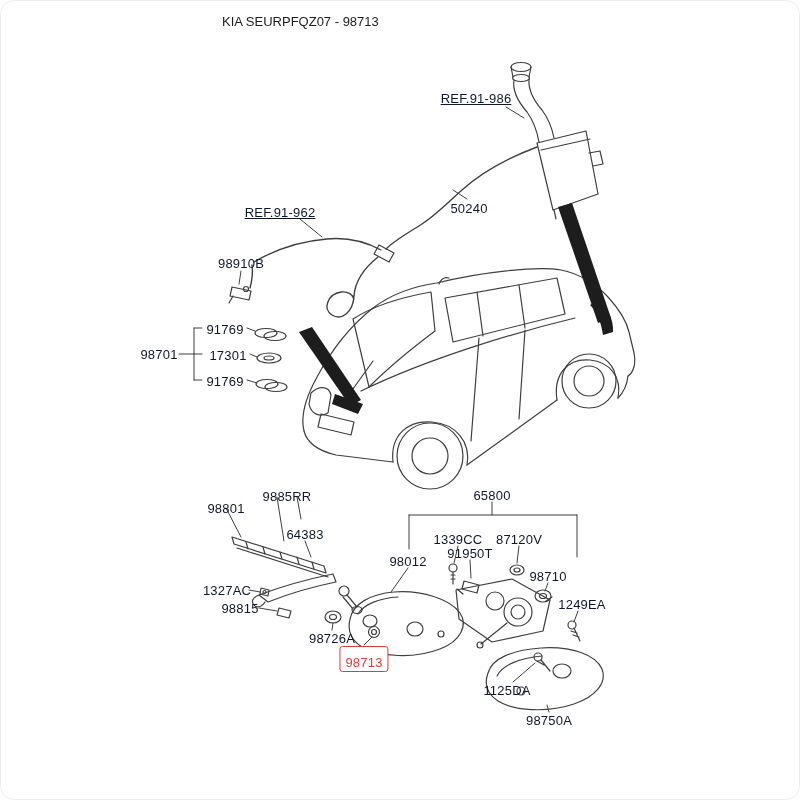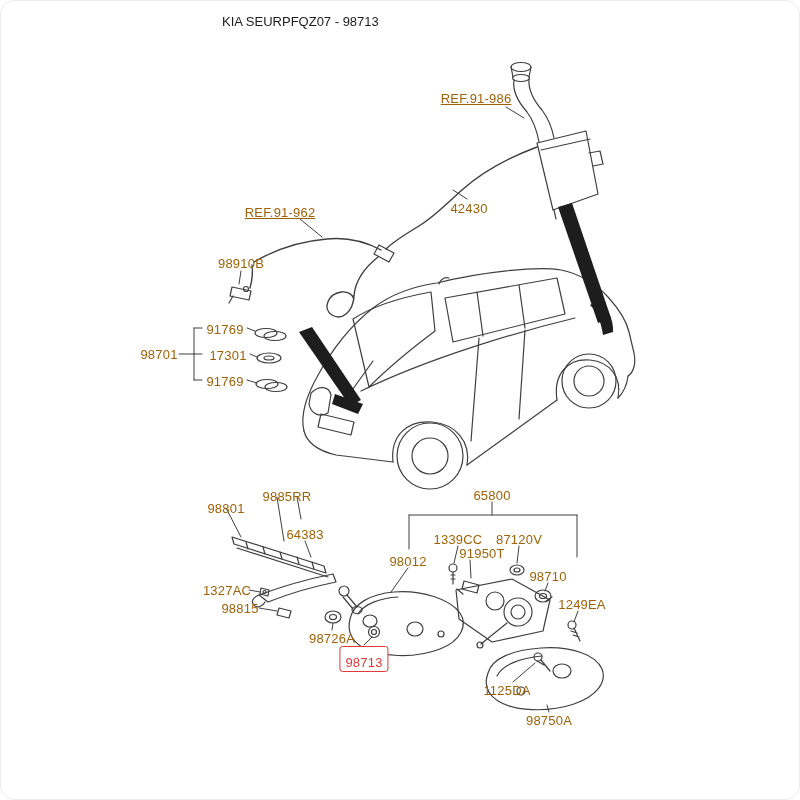--- a/index.html
+++ b/index.html
@@ -8,21 +8,21 @@
     font-family:"Liberation Sans", sans-serif;
     border:1px solid #ededed; border-radius:14px; overflow:hidden; box-sizing:border-box;
   }
   .stage > svg { position:absolute; left:0; top:0; }
   .title {
     position:absolute; left:221px; top:13px;
     font-size:13px; color:#1c1c1c; white-space:nowrap;
   }
   .lbl {
     position:absolute; transform:translateX(-50%);
-    font-size:13px; color:#a16207; white-space:nowrap; letter-spacing:.2px;
+    font-size:13px; color:#0f172a; white-space:nowrap; letter-spacing:.2px;
     cursor:default;
   }
   .lbl.ref { text-decoration:underline; }
   .lbl.hl {
     color:#e03a3a; border:1.6px solid #e03a3a; border-radius:3px;
     padding:8px 5px 1px 5px; background:#ffffff;
   }
 </style>
 </head>
 <body>
@@ -197,34 +197,34 @@
         <ellipse cx="561" cy="670" rx="9" ry="7"></ellipse>
         <circle cx="520" cy="690" r="4"></circle>
       </g>
 
     </g>
   </svg>
 
   <div class="title">KIA SEURPFQZ07 - 98713</div>
 
   <div class="lbl ref" style="left:475px;top:90px">REF.91-986</div>
-  <div class="lbl" style="left:468px;top:200px">42430</div>
+  <div class="lbl" style="left:468px;top:200px">50240</div>
   <div class="lbl ref" style="left:279px;top:204px">REF.91-962</div>
   <div class="lbl" style="left:240px;top:255px">98910B</div>
   <div class="lbl" style="left:224px;top:321px">91769</div>
   <div class="lbl" style="left:158px;top:346px">98701</div>
   <div class="lbl" style="left:227px;top:347px">17301</div>
   <div class="lbl" style="left:224px;top:373px">91769</div>
   <div class="lbl" style="left:286px;top:488px">9885RR</div>
   <div class="lbl" style="left:225px;top:500px">98801</div>
   <div class="lbl" style="left:304px;top:526px">64383</div>
   <div class="lbl" style="left:491px;top:487px">65800</div>
   <div class="lbl" style="left:457px;top:531px">1339CC</div>
   <div class="lbl" style="left:518px;top:531px">87120V</div>
-  <div class="lbl" style="left:481px;top:545px">91950T</div>
+  <div class="lbl" style="left:469px;top:545px">91950T</div>
   <div class="lbl" style="left:407px;top:553px">98012</div>
   <div class="lbl" style="left:547px;top:568px">98710</div>
   <div class="lbl" style="left:226px;top:582px">1327AC</div>
   <div class="lbl" style="left:239px;top:600px">98815</div>
   <div class="lbl" style="left:581px;top:596px">1249EA</div>
   <div class="lbl" style="left:331px;top:630px">98726A</div>
   <div class="lbl hl" style="left:363px;top:645px">98713</div>
   <div class="lbl" style="left:506px;top:682px">1125DA</div>
   <div class="lbl" style="left:548px;top:712px">98750A</div>
 

